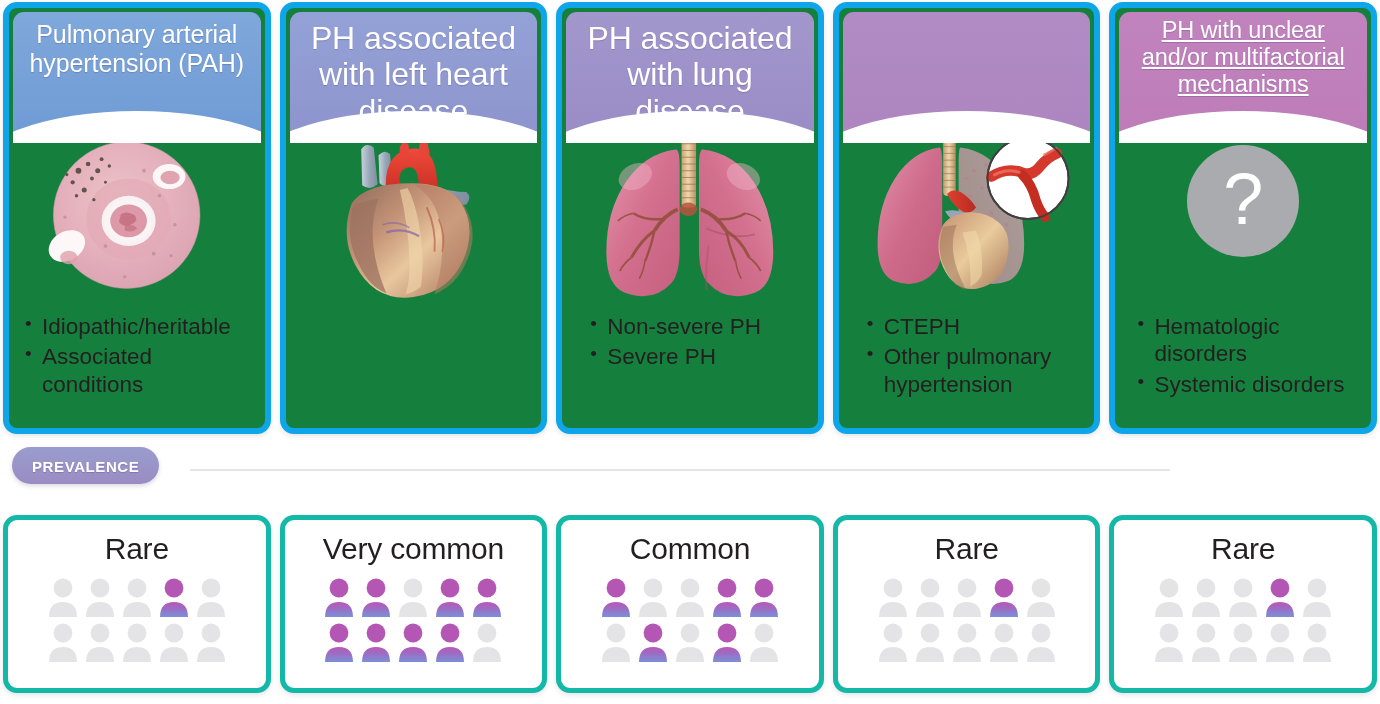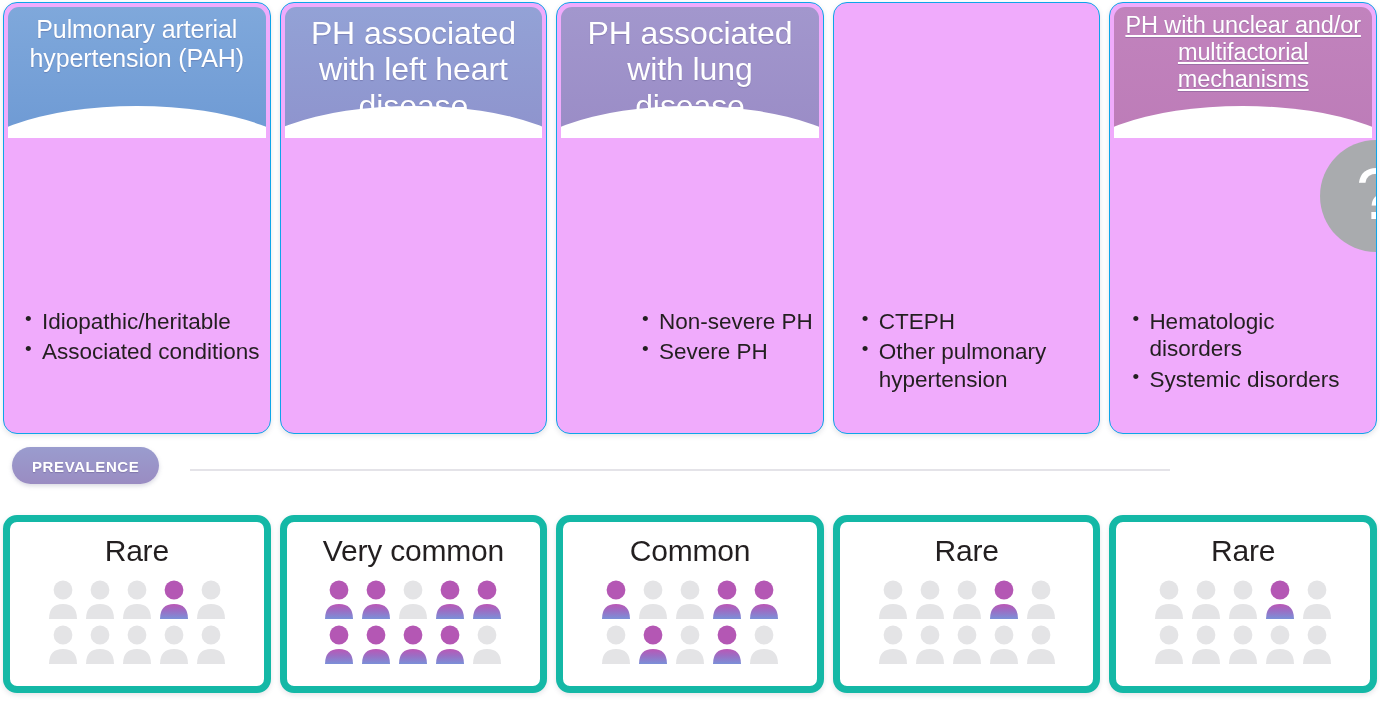--- a/index.html
+++ b/index.html
@@ -19,28 +19,27 @@
     left: 0; top: 2px;
     width: 1380px; height: 432px;
     display: flex;
     gap: 9px;
     padding: 0 3px;
     box-sizing: border-box;
   }
   .card {
     position: relative;
     flex: 1 1 0;
-    background: #f0abfc;
+    background: #15803d;
     border-radius: 14px;
-    border: 1px solid #0ea5e9;
+    border: 6px solid #0ea5e9;
     box-shadow: 0 2px 5px rgba(120,120,140,0.20), 0 0 0 1px rgba(255,255,255,0.9);
     overflow: hidden;
     display: flex;
     flex-direction: column;
-    align-items: flex-end;
   }
 
   
   .card-header {
     position: relative;
     height: 131px;
     border-radius: 11px 11px 0 0;
     margin: 4px 4px 0 4px;
     overflow: hidden;
     flex: 0 0 auto;
@@ -148,21 +147,21 @@
     width: 1380px; height: 178px;
     display: flex;
     gap: 9px;
     padding: 0 3px;
     box-sizing: border-box;
   }
   .prev-card {
     flex: 1 1 0;
     background: #ffffff;
     border-radius: 14px;
-    border: 7px solid #14b8a6;
+    border: 5px solid #14b8a6;
     box-shadow: 0 2px 5px rgba(120,120,140,0.20), 0 0 0 1px rgba(255,255,255,0.9);
     display: flex;
     flex-direction: column;
     align-items: center;
     justify-content: flex-start;
     padding-top: 12px;
     box-sizing: border-box;
   }
   .prev-label {
     font-size: 30px;

